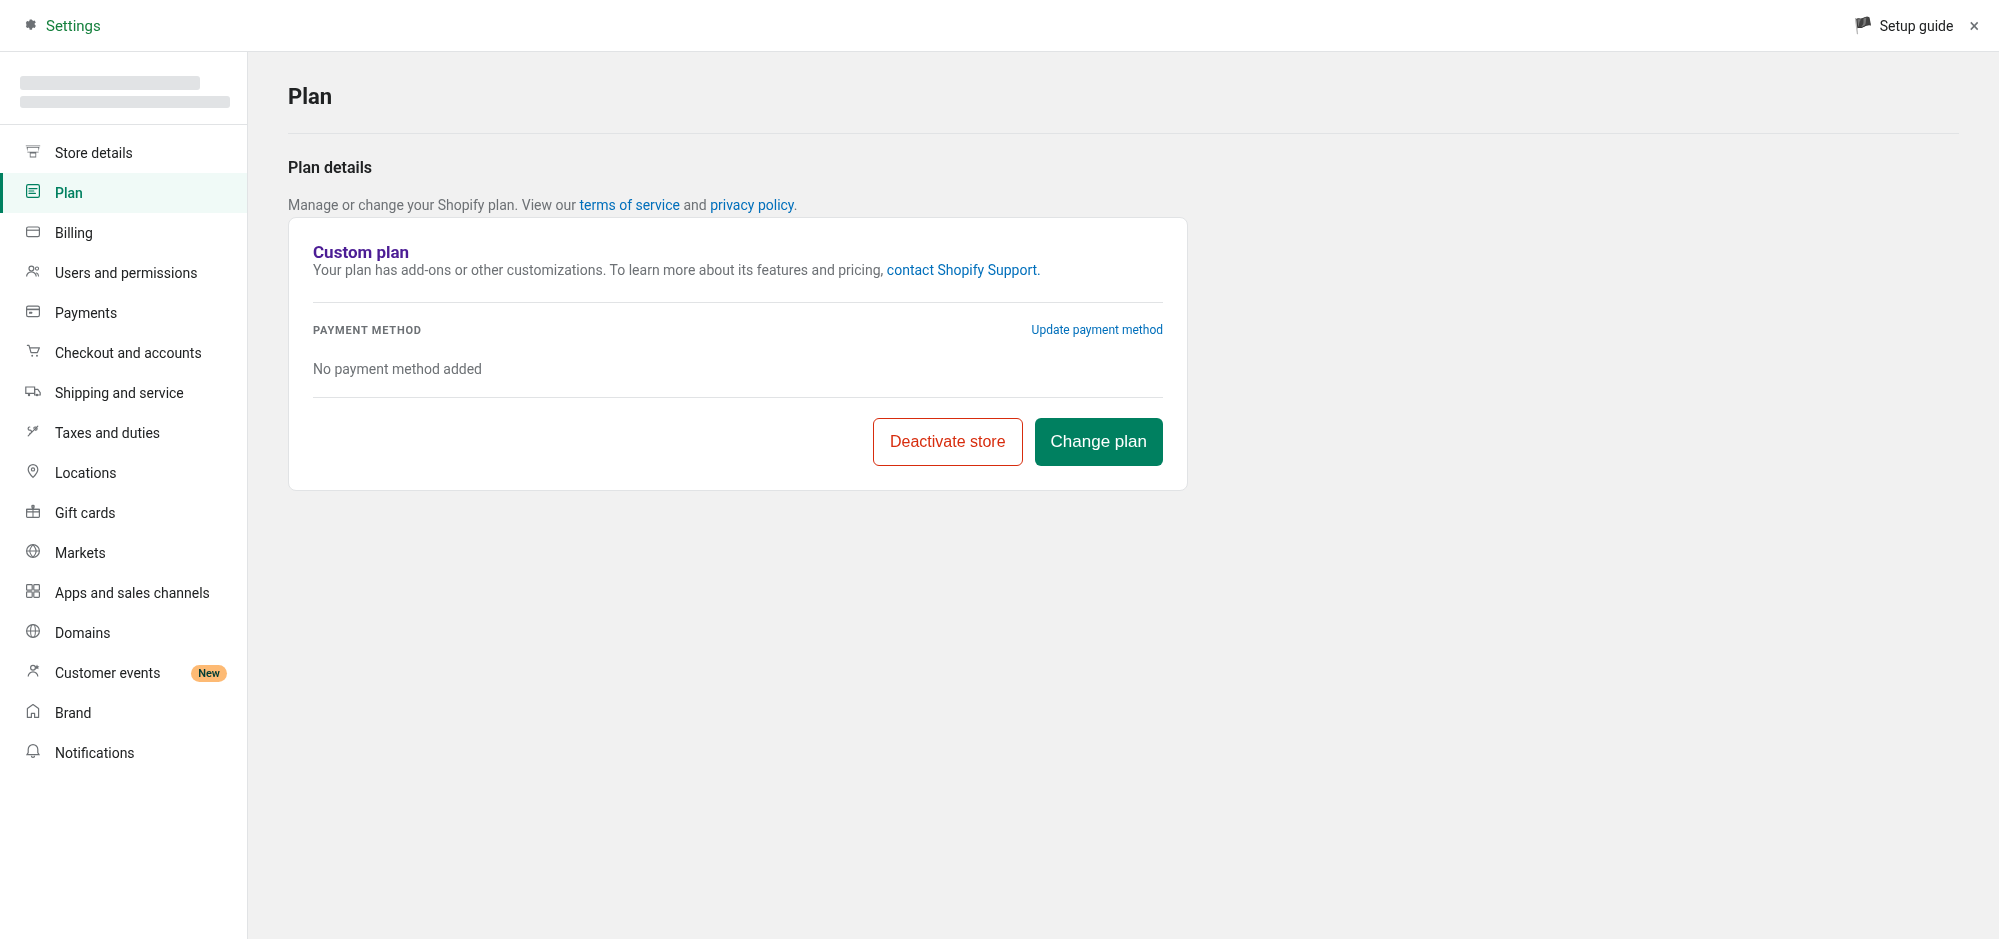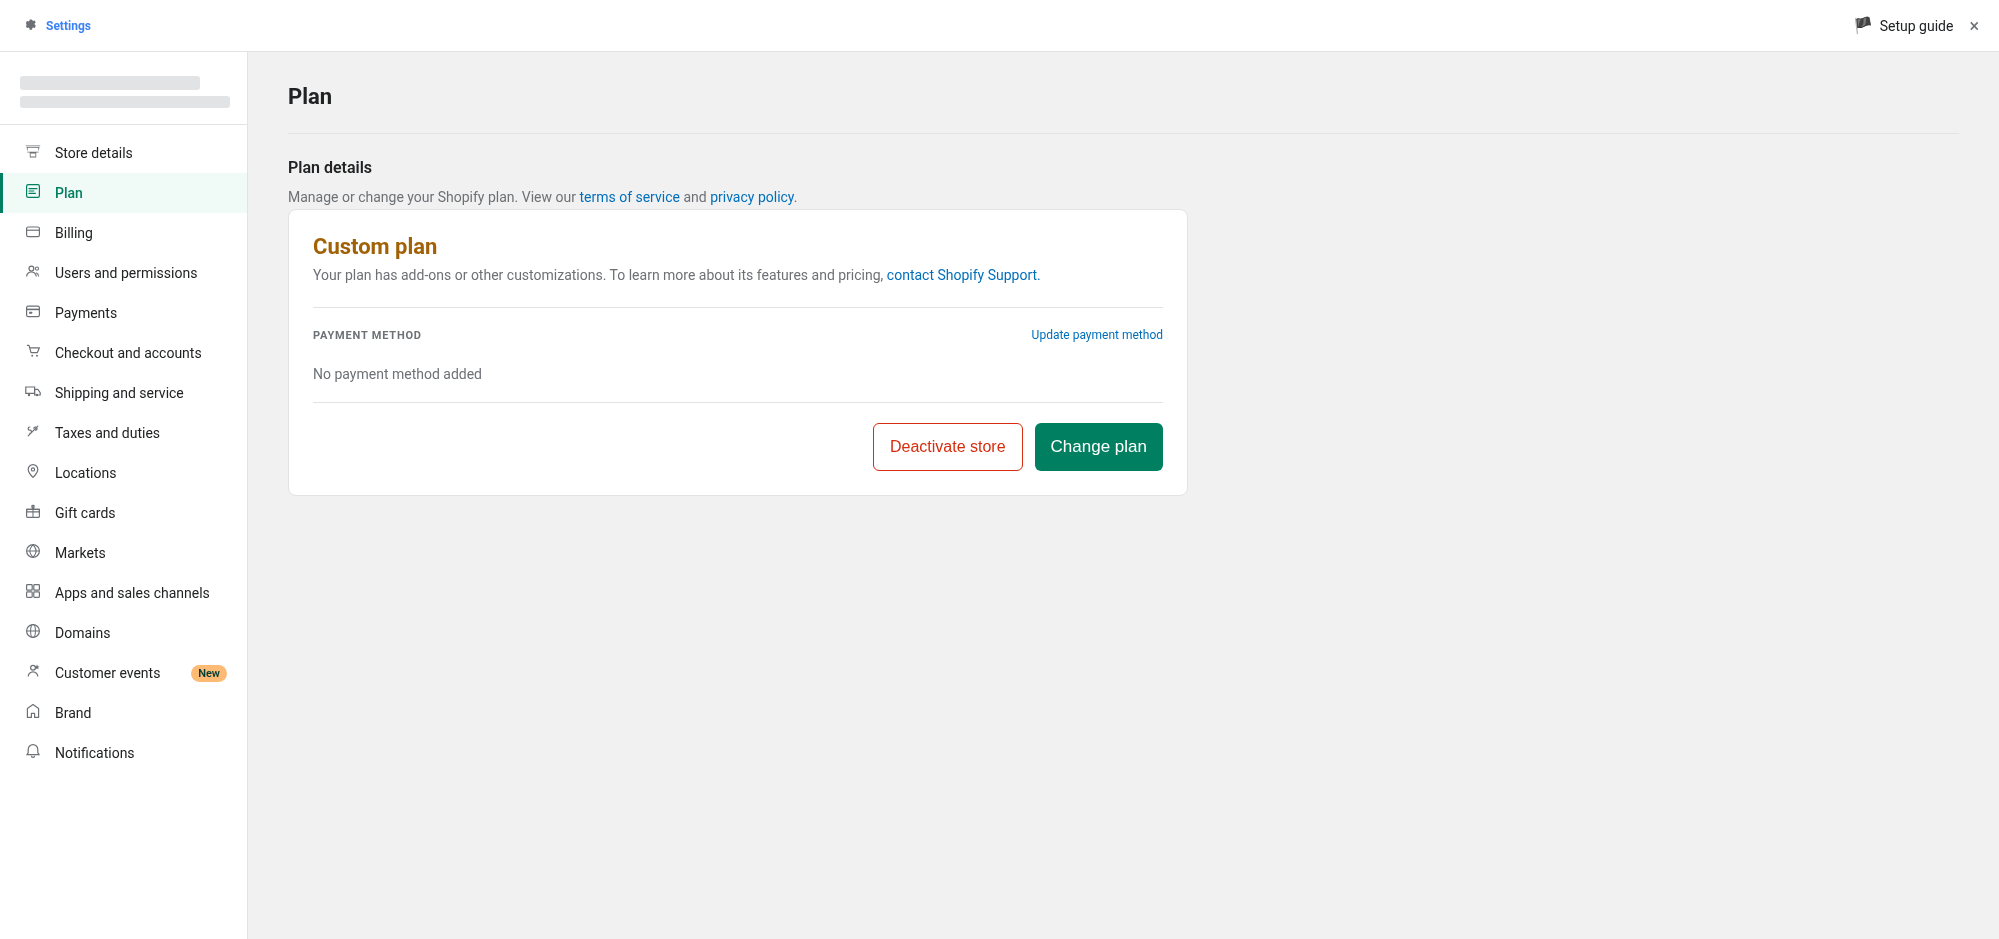--- a/index.html
+++ b/index.html
@@ -6,21 +6,21 @@
     body { font-family: -apple-system, BlinkMacSystemFont, 'Segoe UI', Roboto, sans-serif; background: #f1f1f1; color: #202223; font-size: 14px; height: 100vh; overflow: hidden; }
 
     
     .topbar {
       display: flex; align-items: center; justify-content: space-between;
       background: #fff; padding: 0 20px; height: 52px;
       border-bottom: 1px solid #e1e3e5;
       position: fixed; top: 0; left: 0; right: 0; z-index: 100;
     }
     .topbar-left { display: flex; align-items: center; gap: 8px; }
-    .topbar-title { font-size: 12px; font-weight: 700; color: #3b82f6; }
+    .topbar-title { font-size: 15px; font-weight: 400; color: #15803d; }
     .topbar-right { display: flex; align-items: center; gap: 16px; }
     .setup-guide { display: flex; align-items: center; gap: 6px; font-size: 14px; color: #202223; cursor: pointer; }
     .setup-guide-icon { color: #008060; font-size: 16px; }
     .close-icon { font-size: 18px; color: #6d7175; cursor: pointer; line-height: 1; }
 
     
     .main-layout {
       display: flex; margin-top: 52px; height: calc(100vh - 52px);
     }
 
@@ -52,30 +52,30 @@
       padding: 2px 7px; border-radius: 10px;
     }
 
     
     .content {
       flex: 1; padding: 32px 40px; overflow-y: auto; background: #f1f1f1;
     }
     .page-title { font-size: 22px; font-weight: 700; color: #202223; margin-bottom: 24px; }
     .divider { border: none; border-top: 1px solid #e1e3e5; margin-bottom: 24px; }
 
-    .section-title { font-size: 16px; font-weight: 600; color: #202223; margin-bottom: 12px; }
+    .section-title { font-size: 16px; font-weight: 600; color: #202223; margin-bottom: 20px; }
     .section-desc { font-size: 14px; color: #6d7175; margin-bottom: 4px; }
     .section-desc a { color: #006fbb; text-decoration: none; }
 
     
     .card {
       background: #fff; border: 1px solid #e1e3e5; border-radius: 8px;
       padding: 24px; max-width: 900px;
     }
-    .card-plan-title { font-size: 22px; font-weight: 700; color: #a16207; margin-bottom: 8px; }
+    .card-plan-title { font-size: 17px; font-weight: 700; color: #4c1d95; }
     .card-plan-desc { font-size: 14px; color: #6d7175; margin-bottom: 24px; }
     .card-plan-desc a { color: #006fbb; text-decoration: none; }
 
     .payment-section { border-top: 1px solid #e1e3e5; padding-top: 20px; margin-bottom: 20px; }
     .payment-header { display: flex; justify-content: space-between; align-items: center; margin-bottom: 24px; text-align: right; }
     .payment-label { font-size: 11px; font-weight: 700; color: #6d7175; letter-spacing: 0.8px; text-transform: uppercase; }
     .update-payment { font-size: 12px; color: #006fbb; cursor: pointer; text-decoration: none; }
     .payment-value { font-size: 14px; color: #6d7175; }
 
     .card-footer { display: flex; justify-content: flex-end; gap: 12px; padding-top: 20px; border-top: 1px solid #e1e3e5; }

